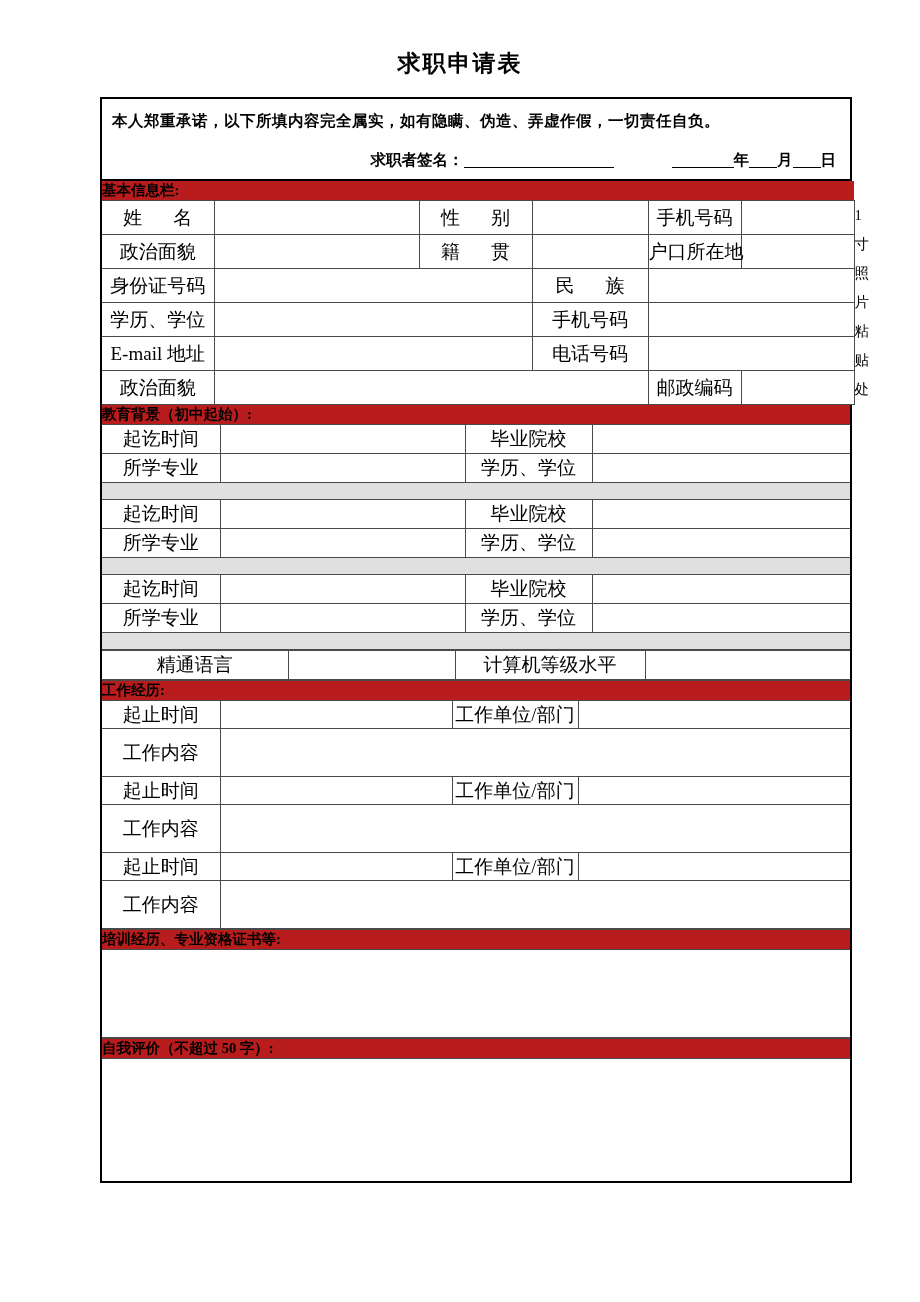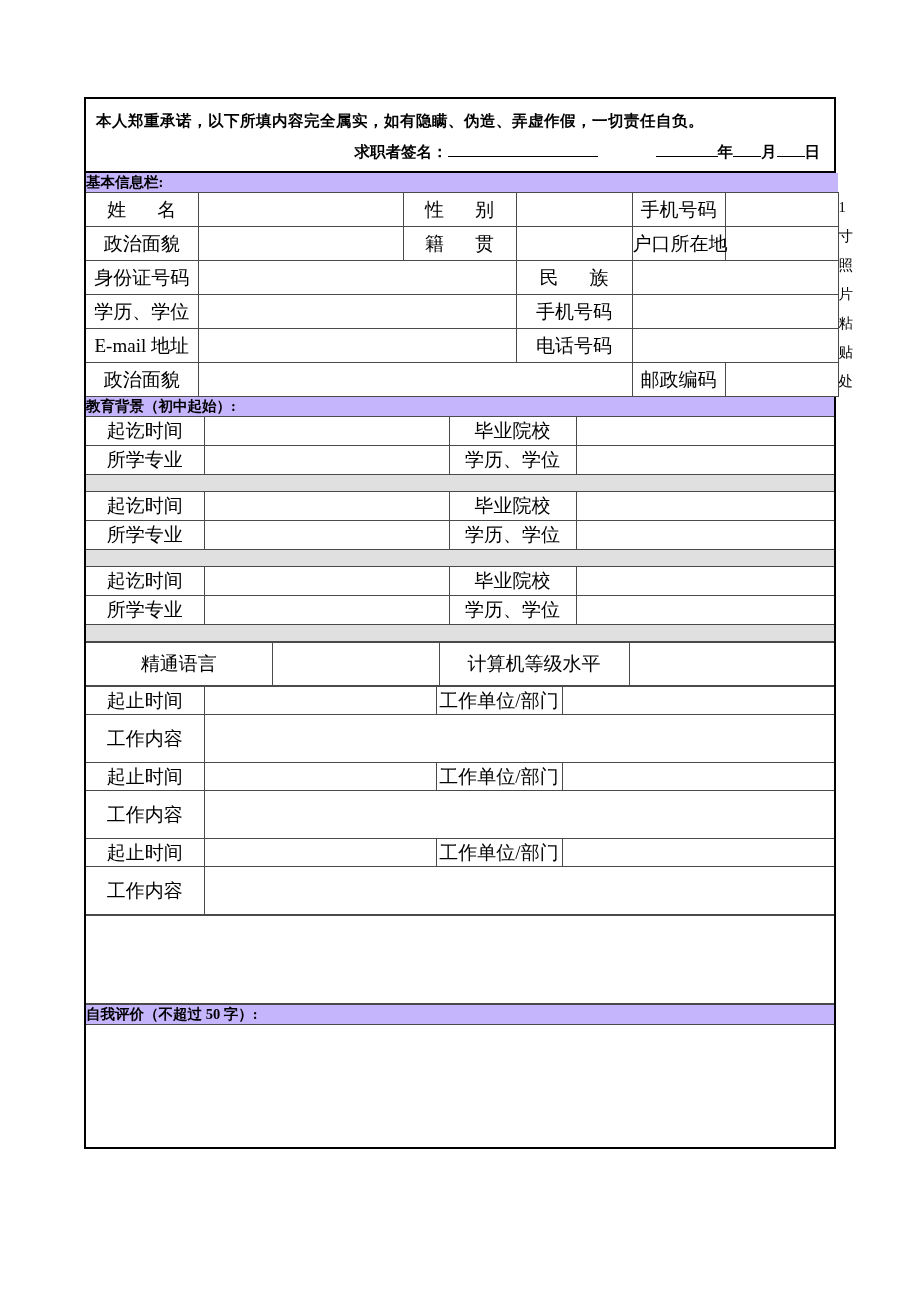--- a/index.html
+++ b/index.html
@@ -16,71 +16,72 @@
   .doc-title {
     position:absolute; left:0; top:48px; width:920px;
     text-align:center;
     font-size:23px; font-weight:bold;
     font-family:"Liberation Serif","DejaVu Serif",serif;
     letter-spacing:2px;
   }
 
   .form {
     position:absolute;
-    left:84px; top:97px;
+    left:100px; top:97px;
     width:752px;
     border:2.5px solid #000;
     background:#fff;
   }
 
   table.grid { border-collapse:collapse; width:100%; table-layout:fixed; }
   table.grid td { border:1px solid #4a4a4a; padding:0; vertical-align:middle; }
 
   
   .declare {
     border-bottom:2.5px solid #000;
     padding:12px 10px 8px 10px;
   }
   .declare-line1 {
     font-size:15.5px; font-weight:bold; letter-spacing:.5px;
     white-space:nowrap;
   }
   .declare-line2 {
-    margin-top:10px;
+    margin-top:18px;
     font-size:15.5px; font-weight:bold;
-    display:flex; align-items:flex-start; justify-content:flex-end;
+    display:flex; align-items:center; justify-content:flex-end;
     padding-right:4px;
   }
   .sig-label { margin-left:0; }
   .ul-long { display:inline-block; width:150px; border-bottom:1.3px solid #000; height:15px; }
   .gap-md { display:inline-block; width:58px; }
   .ul-yr  { display:inline-block; width:62px; border-bottom:1.3px solid #000; height:15px; }
   .ul-sm  { display:inline-block; width:28px; border-bottom:1.3px solid #000; height:15px; }
 
   
   .lbl { text-align:center; font-size:19px; white-space:nowrap; }
   .lbl-sp { letter-spacing:6px; text-indent:6px; }
   .sec {
-    background:#c4b5fd;
+    background:#b91c1c;
     font-size:14.5px; font-weight:bold;
     padding:5px 0 5px 8px;
     white-space:nowrap;
   }
   .spacer { background:#e0e0e0; }
   .blank { background:#fff; }
   .photo {
     text-align:center; font-size:14.5px; line-height:2.0; background:#fff;
   }
   .post-lbl { text-align:center; font-size:15px; font-weight:bold; }
 </style>
 </head>
 <body>
 
 <div class="page">
 
+  <div class="doc-title">求职申请表</div>
 
   <div class="form">
 
     <div class="declare">
       <div class="declare-line1">本人郑重承诺，以下所填内容完全属实，如有隐瞒、伪造、弄虚作假，一切责任自负。</div>
       <div class="declare-line2">
         <span class="sig-label">求职者签名：</span>
         <span class="ul-long"></span>
         <span class="gap-md"></span>
         <span class="ul-yr"></span>
@@ -225,37 +226,40 @@
 
     <table class="grid">
       <colgroup>
         <col style="width:186px">
           <col style="width:167px">
         <col style="width:190px">
           <col>
       </colgroup>
       <tbody>
           <tr>
-        <td class="lbl" style="height:43px;border-left:none">精通语言</td>
+        <td class="lbl" style="height:29px;border-left:none">精通语言</td>
         <td class="blank"></td>
         <td class="lbl">计算机等级水平</td>
         <td class="blank" style="border-right:none"></td>
       </tr>
     </tbody>
       </table>
 
     <table class="grid">
       <colgroup>
         <col style="width:118px">
           <col style="width:232px">
         <col style="width:126px">
           <col>
       </colgroup>
 
       <tbody>
+          <tr>
+        <td class="sec" colspan="4" style="border-left:none;border-right:none">工作经历:</td>
+      </tr>
 
       <tr>
         <td class="lbl" style="height:28px;border-left:none">起止时间</td>
         <td class="blank"></td>
         <td class="lbl">工作单位/部门</td>
         <td class="blank" style="border-right:none"></td>
       </tr>
       <tr>
         <td class="lbl" style="height:48px;border-left:none">工作内容</td>
         <td class="blank" colspan="3" style="border-right:none"></td>
@@ -280,20 +284,23 @@
       </tr>
       <tr>
         <td class="lbl" style="height:48px;border-left:none">工作内容</td>
         <td class="blank" colspan="3" style="border-right:none"></td>
       </tr>
     </tbody>
       </table>
 
     <table class="grid">
       <tbody>
+          <tr>
+        <td class="sec" style="border-left:none;border-right:none">培训经历、专业资格证书等:</td>
+      </tr>
       <tr>
         <td class="blank" style="height:88px;border-left:none;border-right:none;vertical-align:top"></td>
       </tr>
     </tbody>
       </table>
 
     <table class="grid">
       <tbody>
           <tr>
         <td class="sec" style="border-left:none;border-right:none">自我评价（不超过 50 字）:</td>

